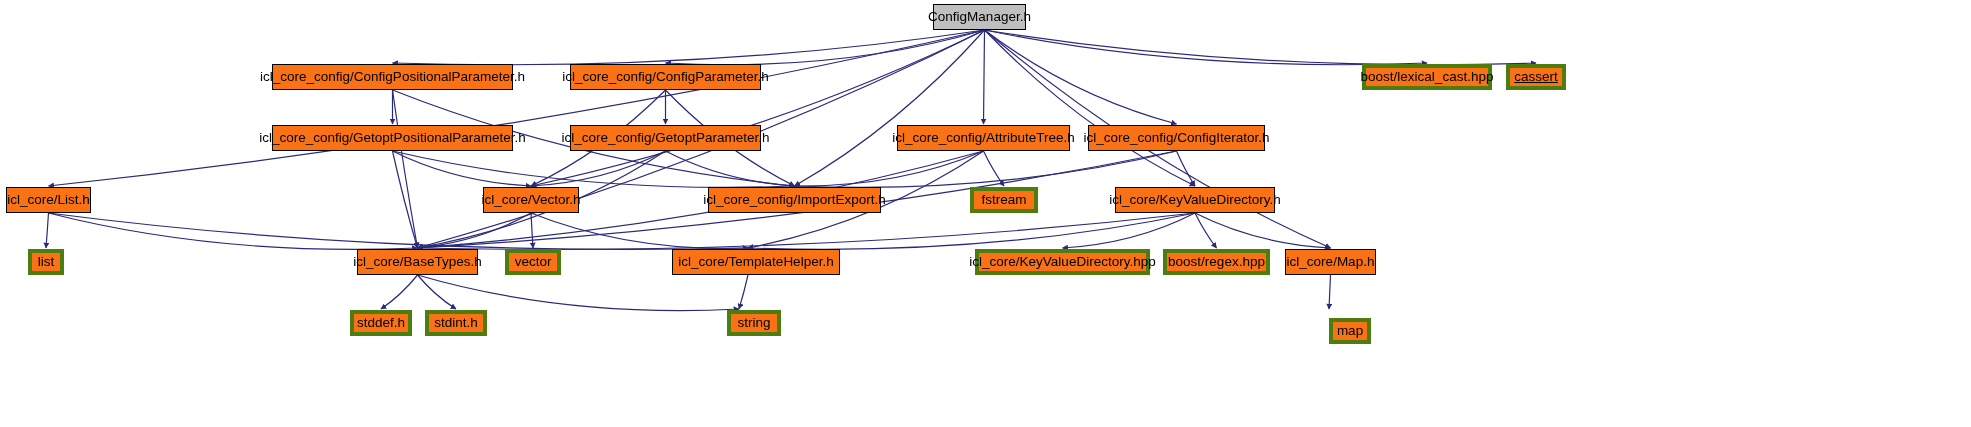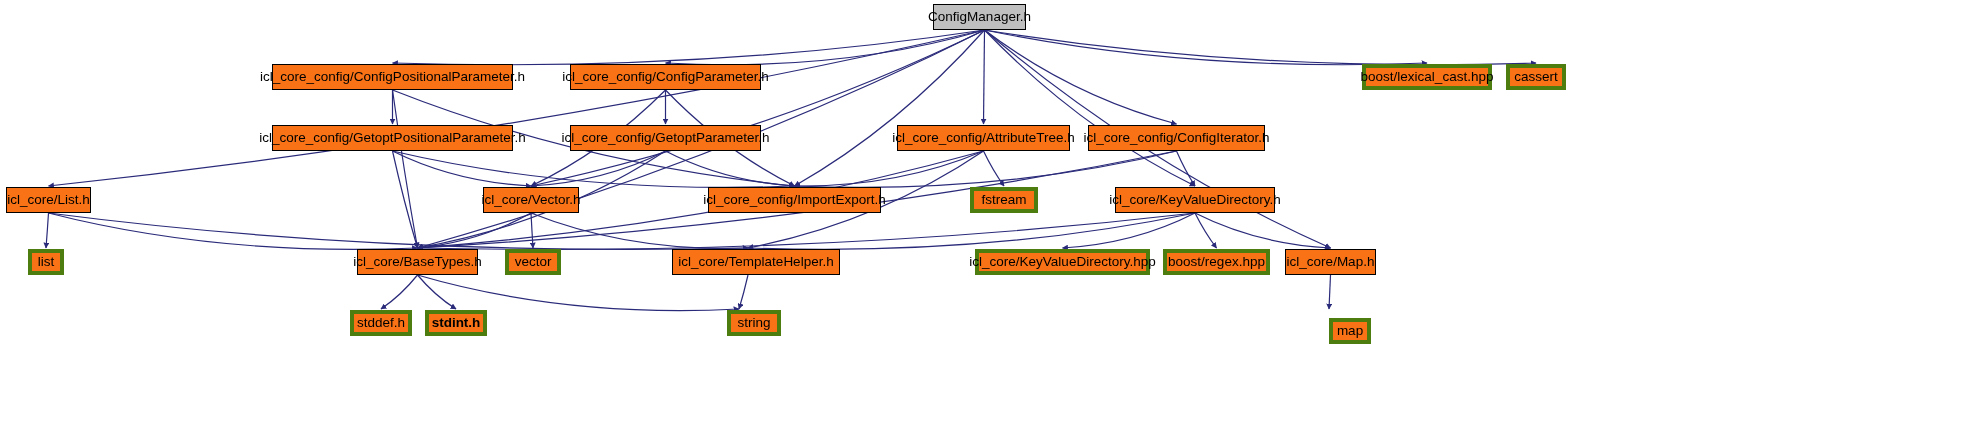--- a/index.html
+++ b/index.html
@@ -80,21 +80,21 @@
       </div>
       <div class="node hdr" style="left: 272px; top: 64px; width: 241px;">
         <span>icl_core_config/ConfigPositionalParameter.h</span>
       </div>
       <div class="node hdr" style="left: 570px; top: 64px; width: 191px;">
         <span>icl_core_config/ConfigParameter.h</span>
       </div>
       <div class="node lib" style="left: 1362px; top: 64px; width: 130px;">
         <span>boost/lexical_cast.hpp</span>
       </div>
-      <div class="node lib" style="left: 1506px; top: 64px; width: 60px;">
+      <div class="node lib" style="left: 1506px; top: 64px; width: 60px; text-decoration: underline;">
         <span>cassert</span>
       </div>
       <div class="node hdr" style="left: 272px; top: 125px; width: 241px;">
         <span>icl_core_config/GetoptPositionalParameter.h</span>
       </div>
       <div class="node hdr" style="left: 570px; top: 125px; width: 191px;">
         <span>icl_core_config/GetoptParameter.h</span>
       </div>
       <div class="node hdr" style="left: 897px; top: 125px; width: 173px;">
         <span>icl_core_config/AttributeTree.h</span>
@@ -134,21 +134,21 @@
       </div>
       <div class="node lib" style="left: 1163px; top: 249px; width: 107px;">
         <span>boost/regex.hpp</span>
       </div>
       <div class="node hdr" style="left: 1285px; top: 249px; width: 91px;">
         <span>icl_core/Map.h</span>
       </div>
       <div class="node lib" style="left: 350px; top: 310px; width: 62px; text-align: right;">
         <span>stddef.h</span>
       </div>
-      <div class="node lib" style="left: 425px; top: 310px; width: 62px; font-weight: bold;">
+      <div class="node lib" style="left: 425px; top: 310px; width: 62px;">
         <span>stdint.h</span>
       </div>
       <div class="node lib" style="left: 712px; top: 310px; width: 54px; margin-left: 15px;">
         <span>string</span>
       </div>
       <div class="node lib" style="left: 1308px; top: 318px; width: 42px; margin-left: 21px;">
         <span>map</span>
       </div>
     </div>
 </div>

